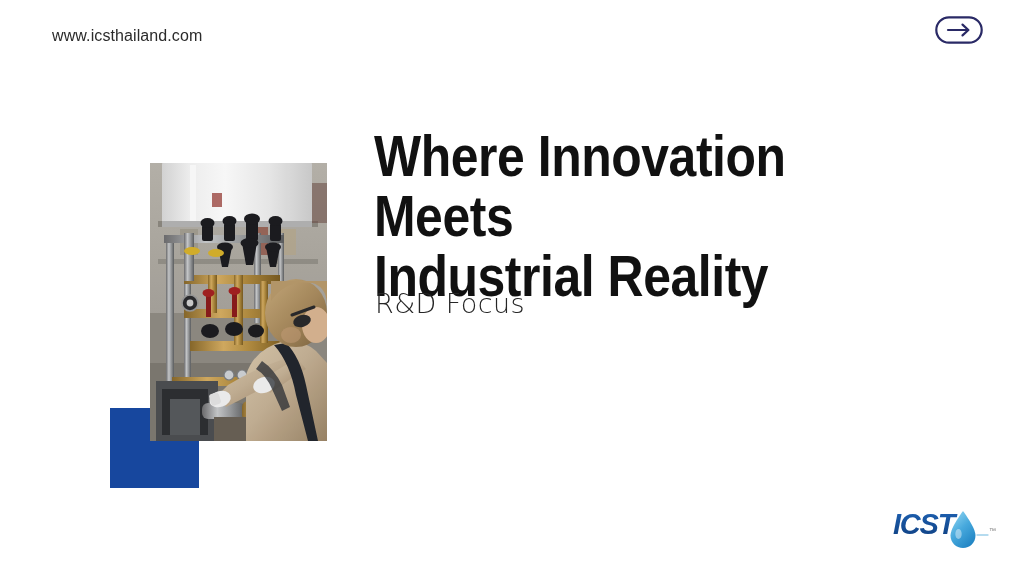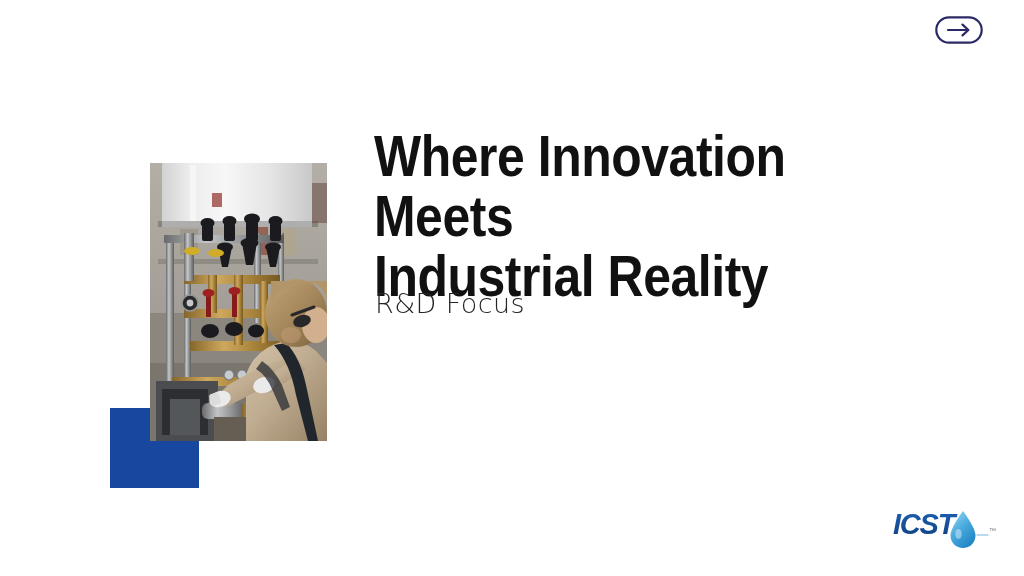--- a/index.html
+++ b/index.html
@@ -100,20 +100,21 @@
     width: 110px;
     height: 52px;
   }
   #logo svg { display: block; }
 </style>
 </head>
 <body>
 
 <div id="slide">
 
+  <div id="site-url">www.icsthailand.com</div>
 
   <div id="arrow-pill">
     <svg width="48" height="28" viewBox="0 0 48 28" xmlns="http://www.w3.org/2000/svg">
       <rect x="1.3" y="1.3" width="45.4" height="25.4" rx="12.7" ry="12.7" fill="none" stroke="#2a2a66" stroke-width="2.2"></rect>
       <line x1="13" y1="14" x2="33" y2="14" stroke="#2a2a66" stroke-width="2.2" stroke-linecap="round"></line>
       <polyline points="27.5,8.6 33.4,14 27.5,19.4" fill="none" stroke="#2a2a66" stroke-width="2.2" stroke-linecap="round" stroke-linejoin="round"></polyline>
     </svg>
   </div>
 
   <div id="blue-square"></div>

